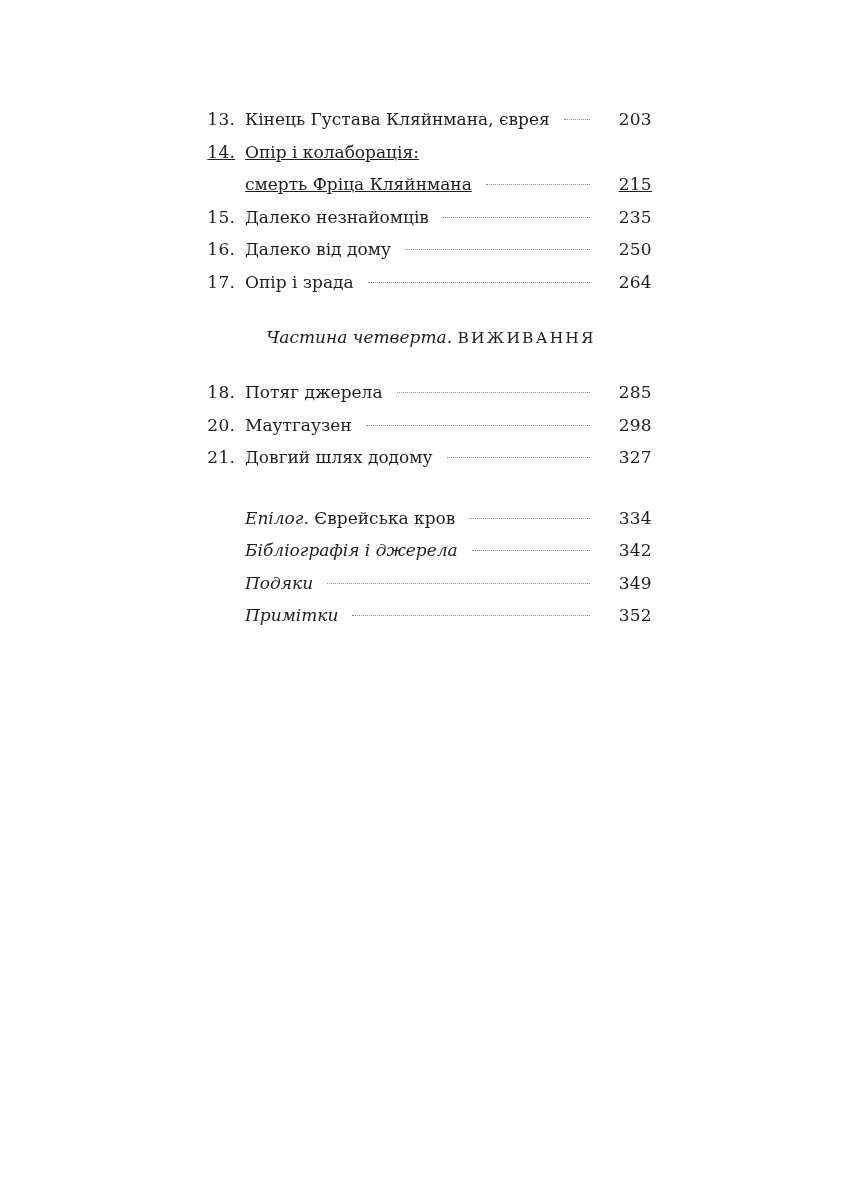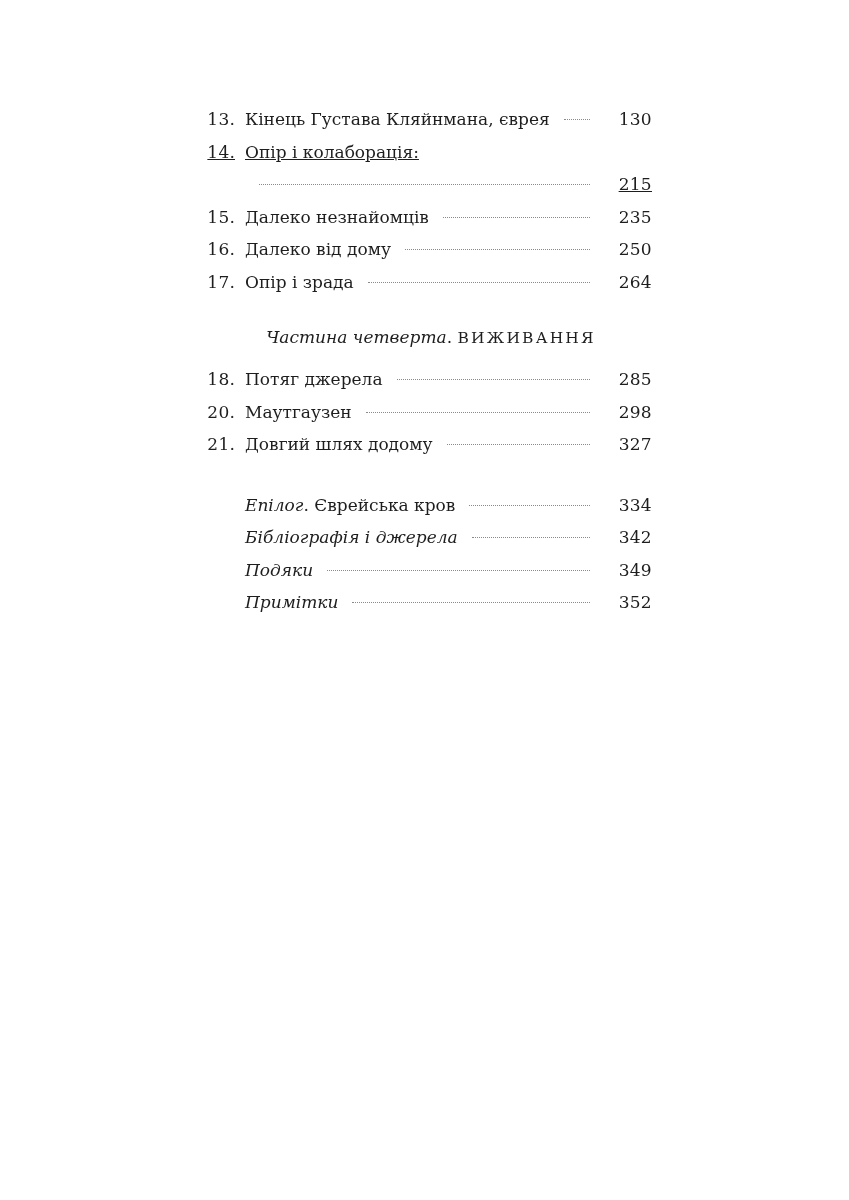--- a/index.html
+++ b/index.html
@@ -78,21 +78,21 @@
     text-decoration: underline;
   }
   .line2 .spacer {
     width: 45px;
     flex: none;
   }
   .part-heading {
     text-align: center;
     font-size: 17px;
     line-height: 32px;
-    margin: 23px 0 9px 0;
+    margin: 23px 0 22px 0;
     padding-left: 10px;
   }
   .part-heading .part-label {
     font-style: italic;
   }
   .part-heading .part-name {
     letter-spacing: 2.2px;
     font-size: 15.5px;
   }
   .backmatter {
@@ -106,31 +106,32 @@
 <body>
 
 <div class="toc">
 
   <div class="entry">
     <span class="num">13.</span>
     <span class="title-wrap">
       <span class="title">Кінець Густава Кляйнмана, єврея</span>
       <span class="leader"></span>
     </span>
-    <span class="page">130</span>
+    <span class="page">203</span>
   </div>
 
   <div class="entry two-line">
     <div class="line1">
       <span class="num">14.</span>
       <span class="title">Опір і колаборація:</span>
     </div>
     <div class="line2">
       <span class="spacer"></span>
       <span class="title-wrap">
+        <span class="title">смерть Фріца Кляйнмана</span>
         <span class="leader"></span>
       </span>
       <span class="page">215</span>
     </div>
   </div>
 
   <div class="entry">
     <span class="num">15.</span>
     <span class="title-wrap">
       <span class="title">Далеко незнайомців</span>

